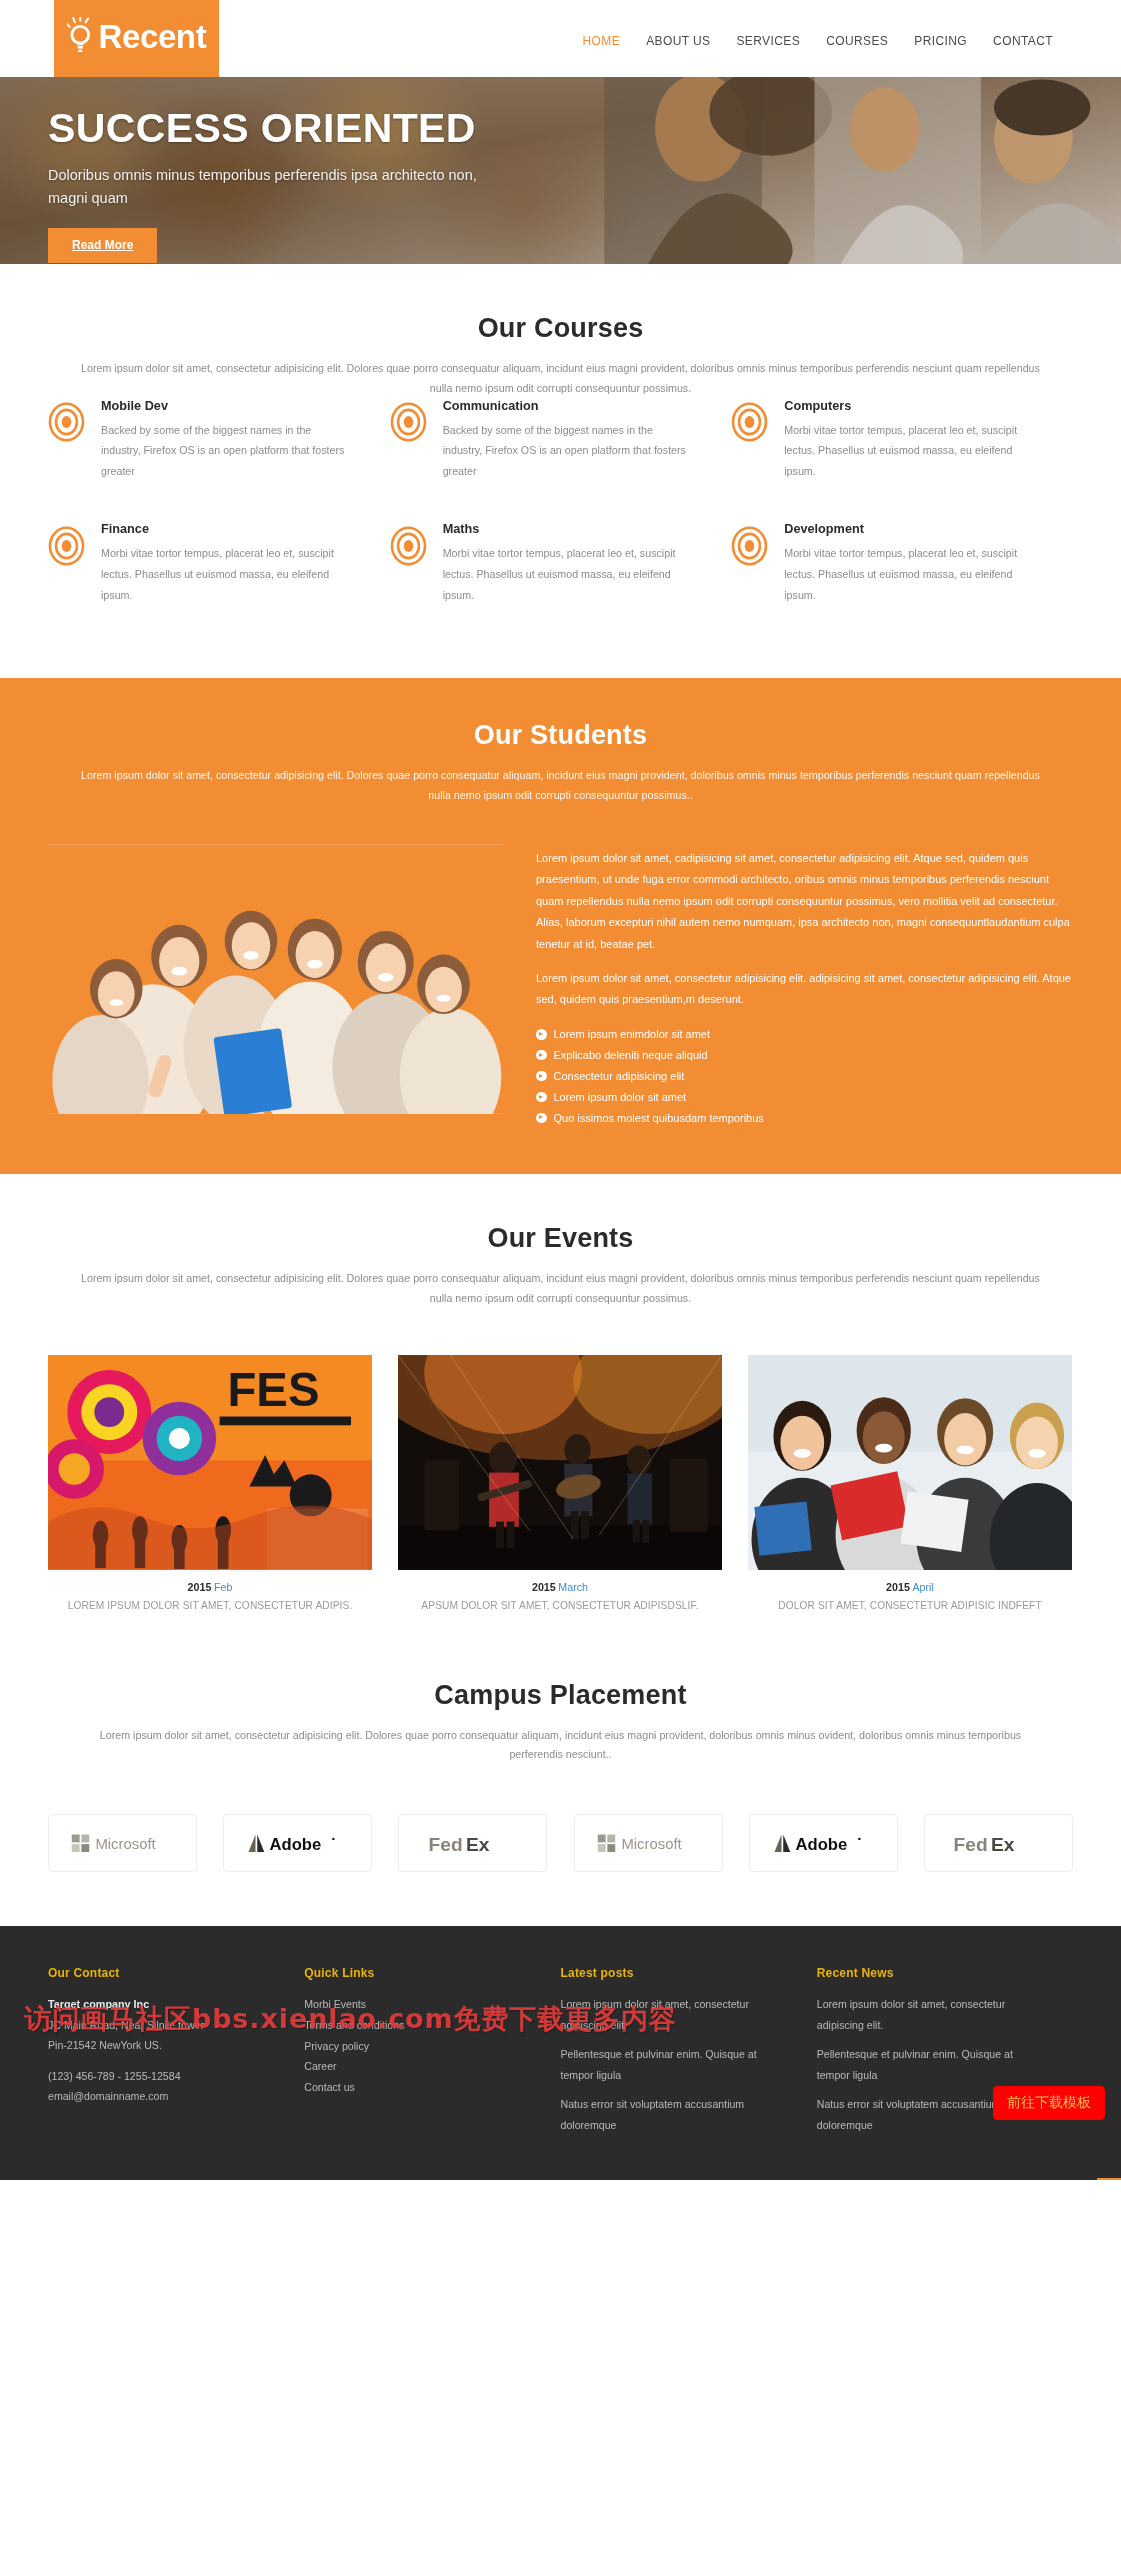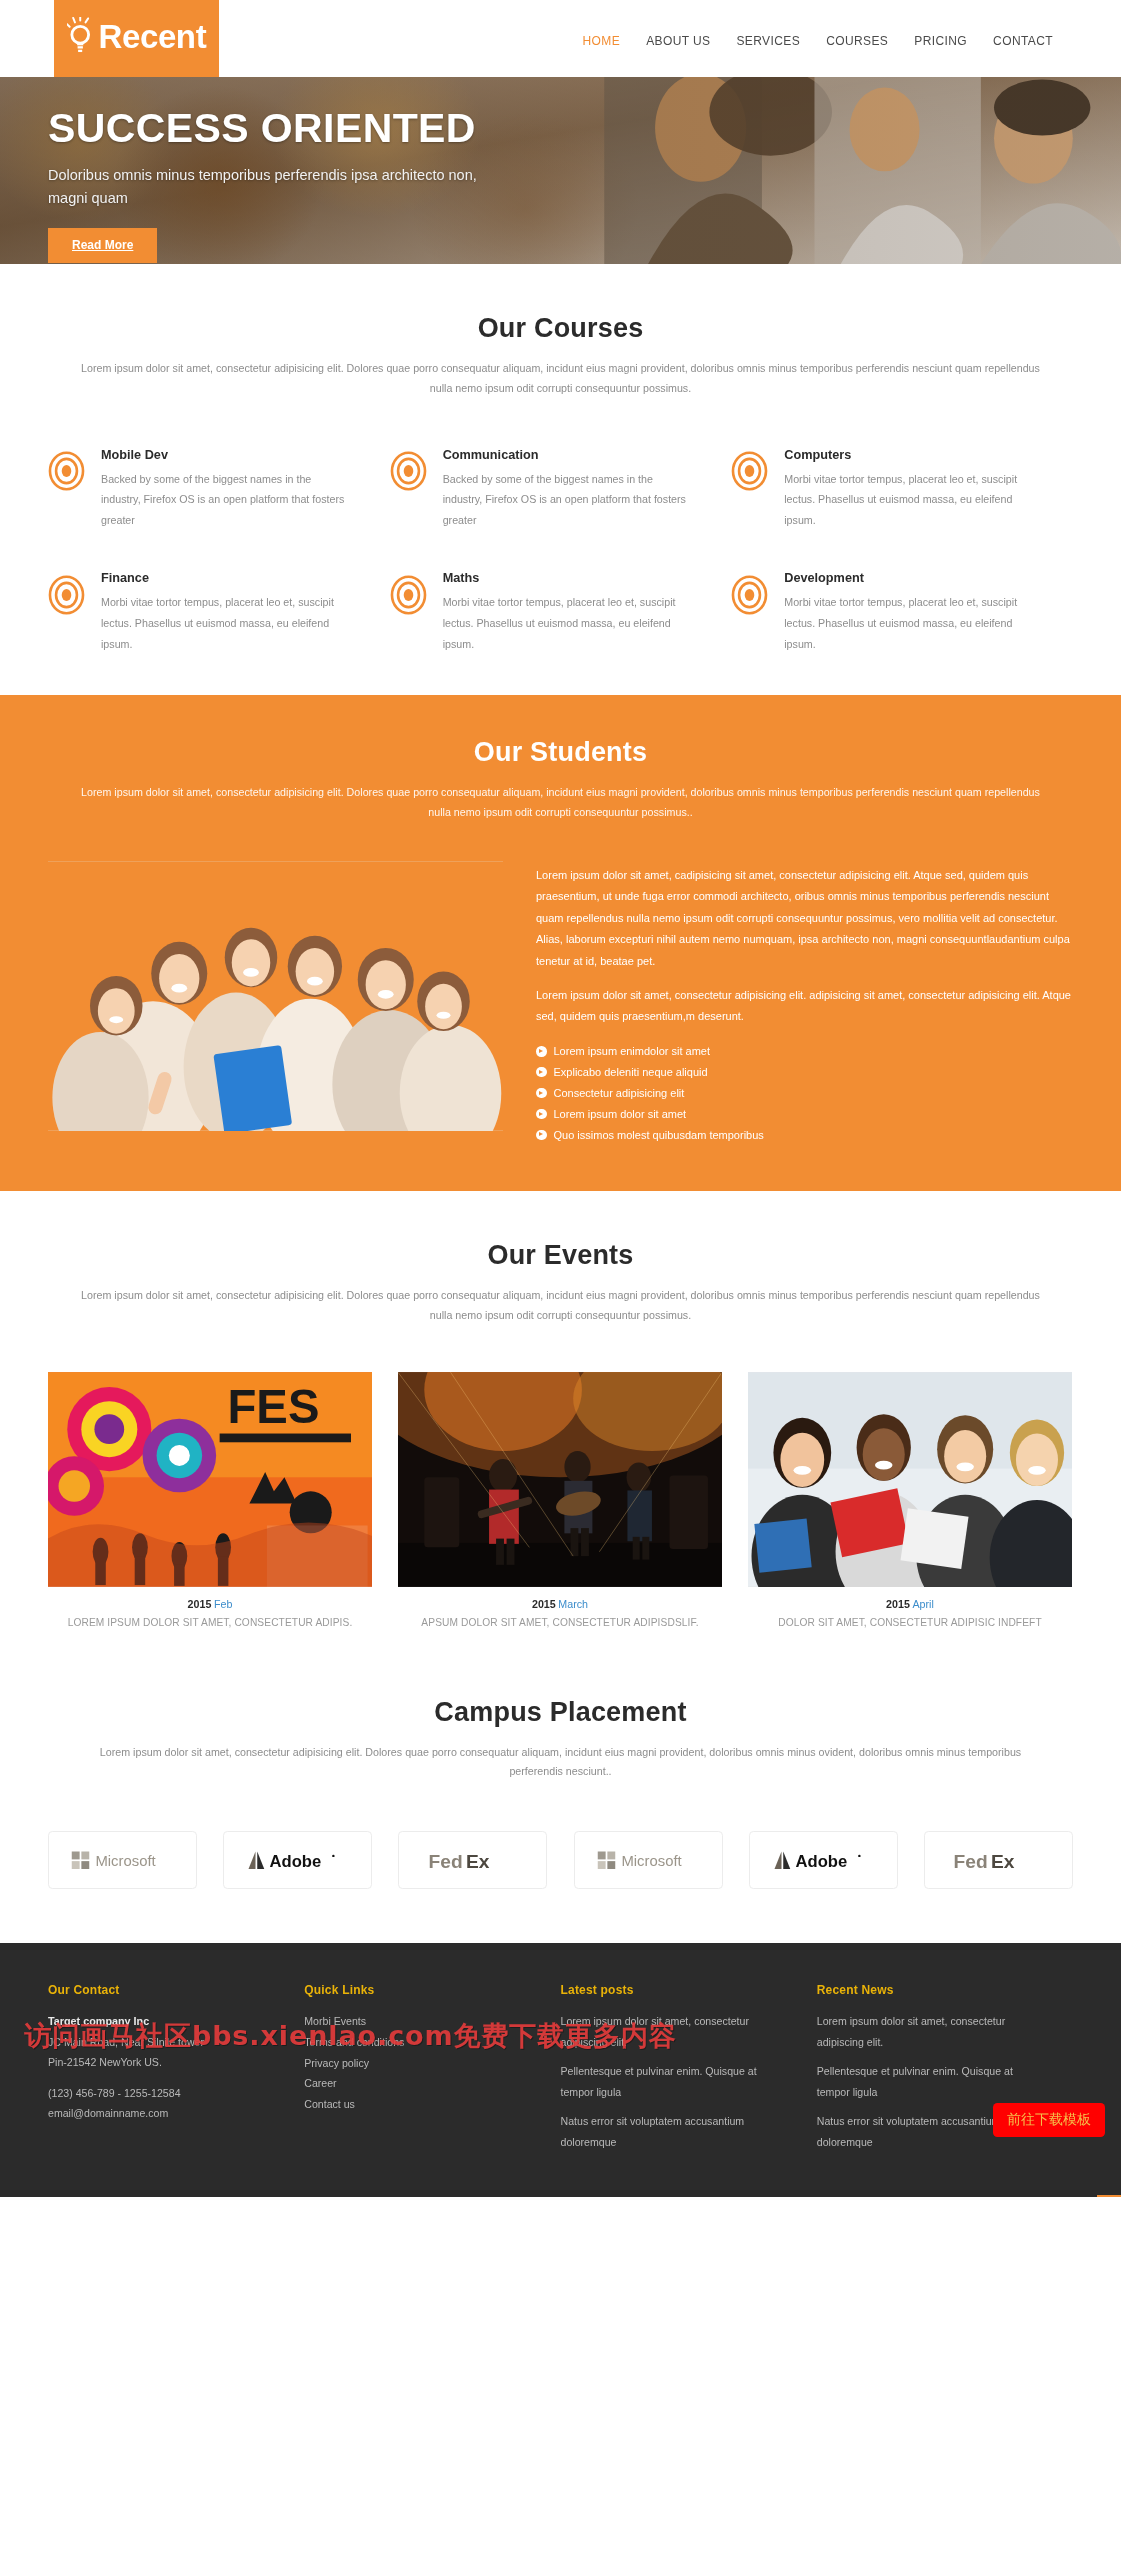--- a/index.html
+++ b/index.html
@@ -125,21 +125,21 @@
     color: #8d8d8d;
     line-height: 1.85;
     max-width: 972px;
     margin: 15px auto 0 auto;
   }
 
   
   .courses-grid {
     display: flex;
     flex-wrap: wrap;
-    margin-top: 49px;
+    padding-bottom: 32px;
   }
   .course {
     width: 33.33%;
     display: flex;
     padding-right: 39px;
     margin-bottom: 40px;
   }
   .target-icon { flex: 0 0 37px; margin-right: 16px; margin-top: 3.5px; }
   .course h3 {
     font-size: 12.7px;

